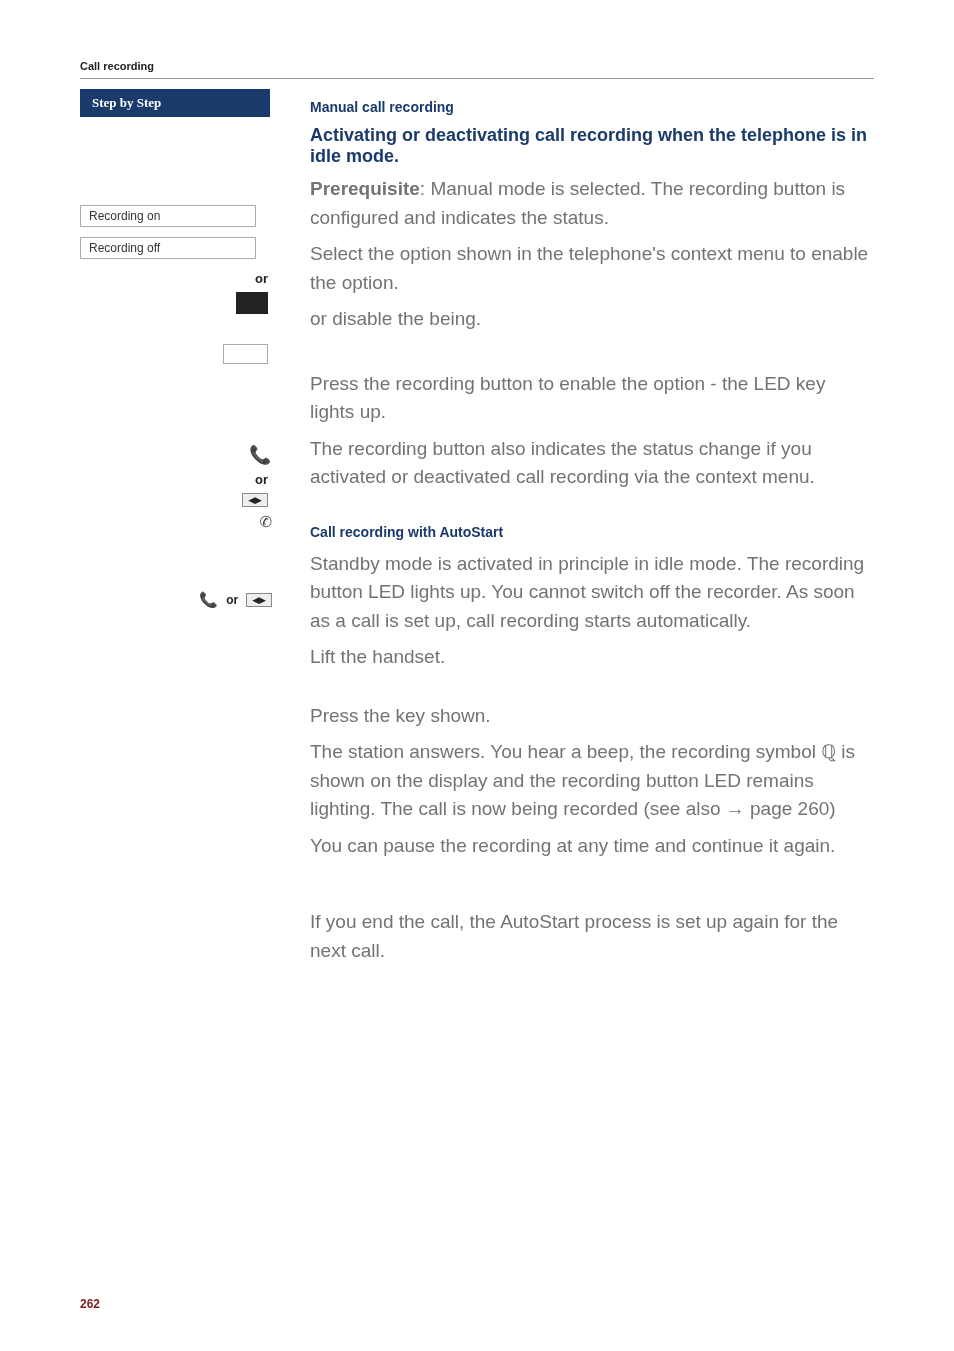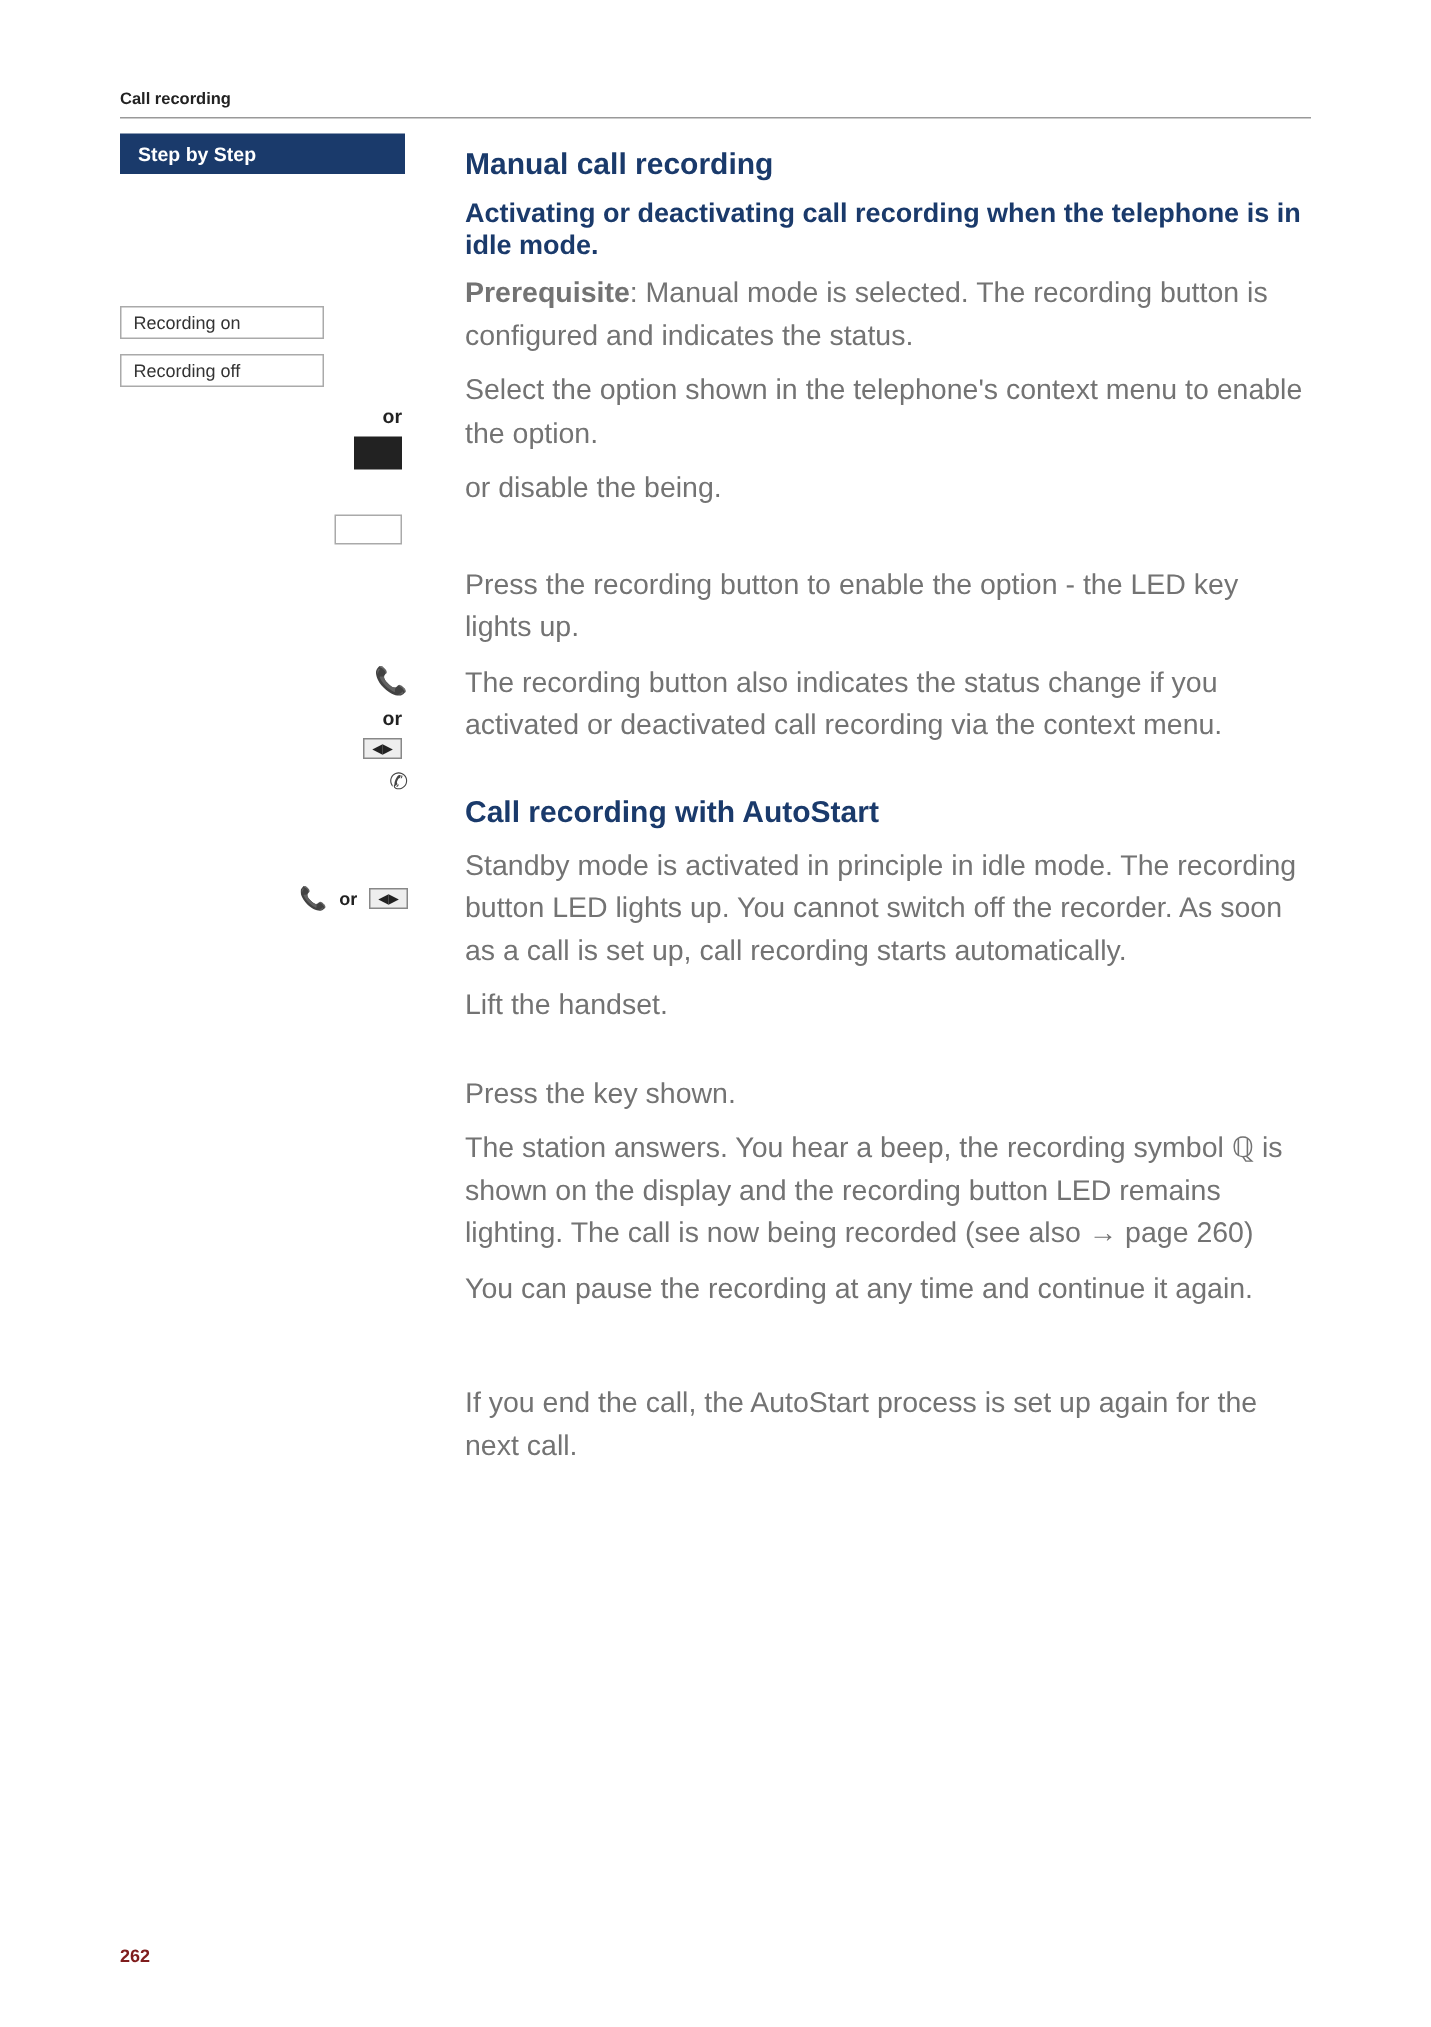--- a/index.html
+++ b/index.html
@@ -40,29 +40,30 @@
     }
     .step-by-step-box {
       background-color: #1a3a6b;
       color: #ffffff;
       font-size: 13px;
       font-weight: bold;
       padding: 6px 12px;
       display: inline-block;
       width: 190px;
       text-align: left;
+      font-family: Liberation Serif, serif;
     }
     .recording-button {
       border: 1px solid #aaa;
       padding: 3px 8px;
       font-size: 12px;
       color: #333;
       background: #fff;
       display: inline-block;
-      width: 136px;
+      width: 176px;
       margin-bottom: 6px;
     }
     .or-label {
       text-align: right;
       font-weight: bold;
       font-size: 13px;
       margin: 6px 0 6px 0;
       padding-right: 22px;
       color: #222;
     }
@@ -87,21 +88,21 @@
       margin-bottom: 4px;
       margin-top: 4px;
     }
     .right-column {
       flex: 1;
       padding-left: 20px;
       padding-top: 10px;
     }
     .section-title {
       color: #1a3a6b;
-      font-size: 20px;
+      font-size: 14px;
       font-weight: bold;
       margin-bottom: 10px;
       margin-top: 10px;
     }
     .subsection-title {
       color: #1a3a6b;
       font-size: 18px;
       font-weight: bold;
       margin-bottom: 8px;
       margin-top: 4px;

